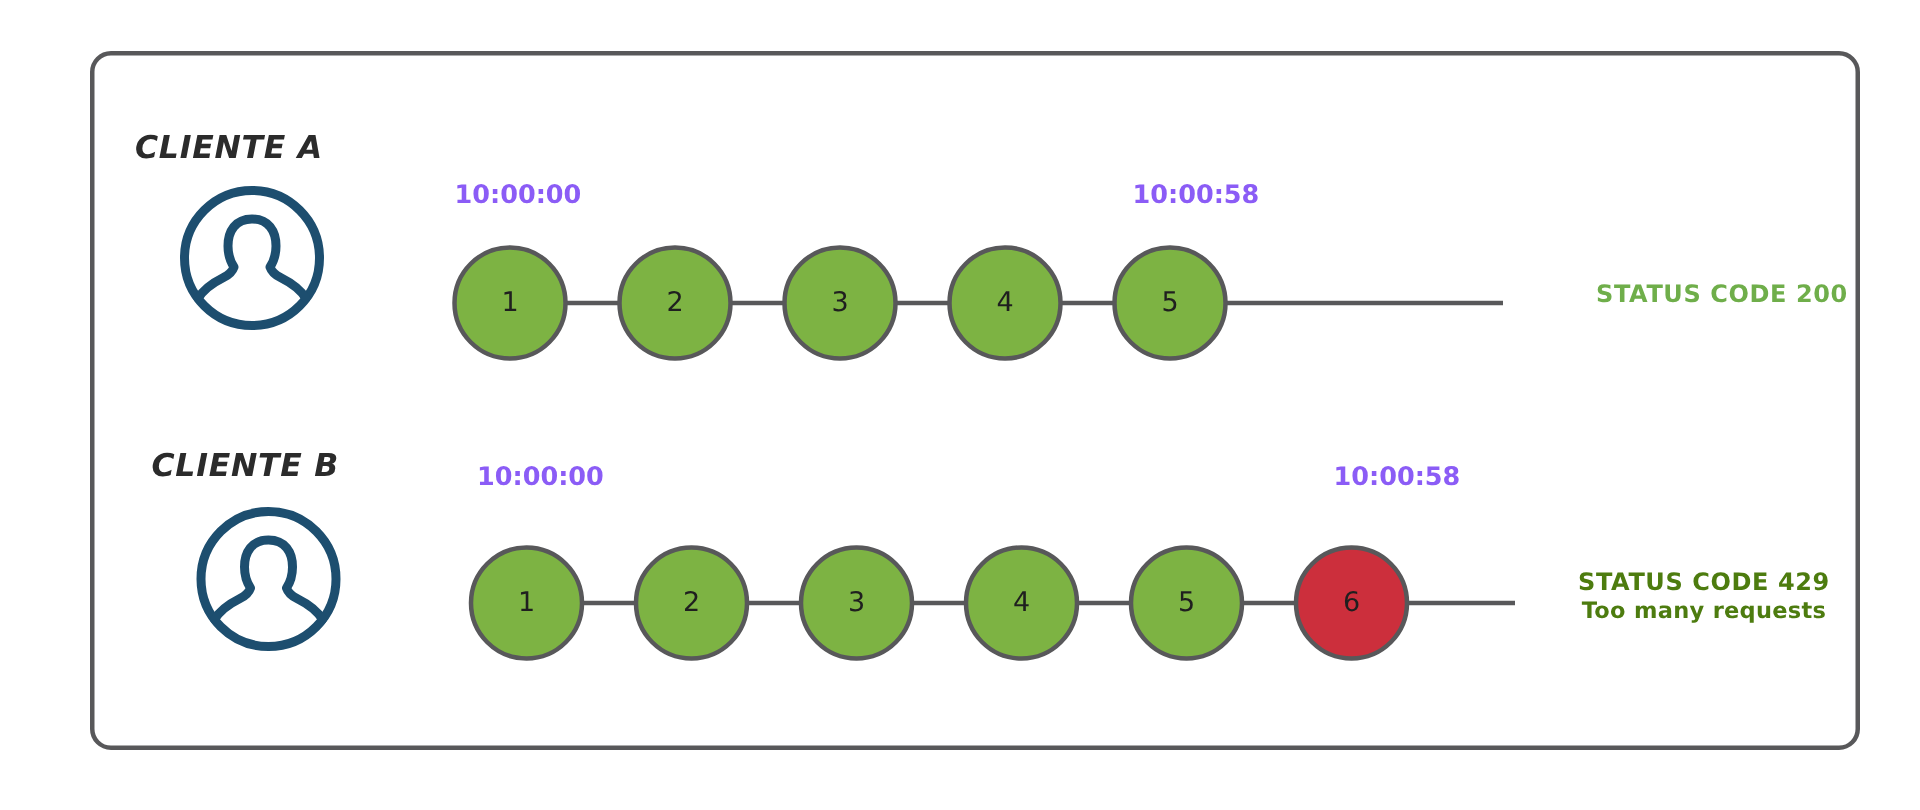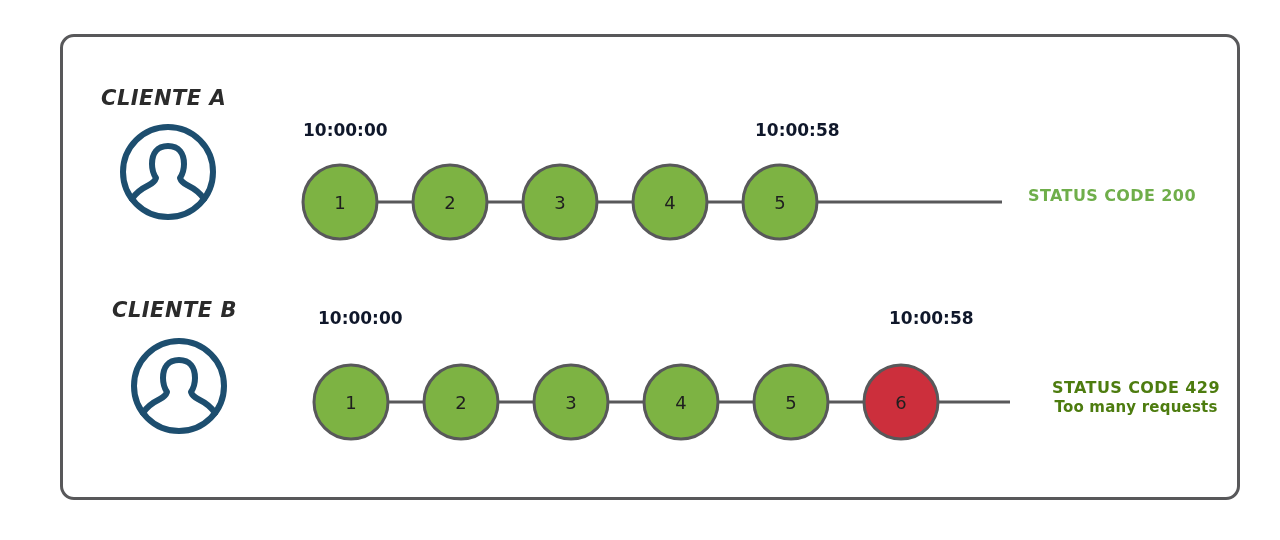--- a/index.html
+++ b/index.html
@@ -41,21 +41,21 @@
     left: 0;
     width: 100%;
     height: 230px;
   }
   .row-a { top: 34px; }
   .row-b { top: 250px; margin-left: 11px; }
 
   
   .client-label {
     position: absolute;
-    left: 101px;
+    left: 90px;
     font-family: "DejaVu Sans", sans-serif;
     font-size: 21px;
     font-weight: 700;
     font-style: italic;
     letter-spacing: 0.5px;
     color: #2b2b2b;
     white-space: nowrap;
   }
   .row-a .client-label { top: 52px; }
   .row-b .client-label { top: 48px; }
@@ -70,21 +70,21 @@
   .row-a .avatar { top: 88px; }
   .row-b .avatar { top: 86px; }
   .avatar svg { display: block; width: 100%; height: 100%; }
 
   
   .timestamp {
     position: absolute;
     font-family: "DejaVu Sans", sans-serif;
     font-size: 17px;
     font-weight: 700;
-    color: #0f172a;
+    color: #8b5cf6;
     white-space: nowrap;
   }
 
   
   .chain {
     position: absolute;
     height: 120px;
   }
   .row-a .chain { left: 303px; top: 108px; }
   .row-b .chain { left: 303px; top: 108px; }
@@ -178,21 +178,21 @@
           <text x="147" y="60" class="node-num">2</text>
           <circle cx="257" cy="60" r="37" class="node-circle node-ok"></circle>
           <text x="257" y="60" class="node-num">3</text>
           <circle cx="367" cy="60" r="37" class="node-circle node-ok"></circle>
           <text x="367" y="60" class="node-num">4</text>
           <circle cx="477" cy="60" r="37" class="node-circle node-ok"></circle>
           <text x="477" y="60" class="node-num">5</text>
         </svg>
     </div>
 
-    <div class="status status-ok" style="left:1012px; top:152px; width:200px;">
+    <div class="status status-ok" style="left:1048px; top:152px; width:200px;">
       <span class="status-code">STATUS CODE 200</span>
     </div>
   </div>
 
   <div class="row row-b">
 
     <div class="client-label">CLIENTE B</div>
 
     <div class="avatar">
       <svg viewBox="0 0 100 100" aria-hidden="true">

